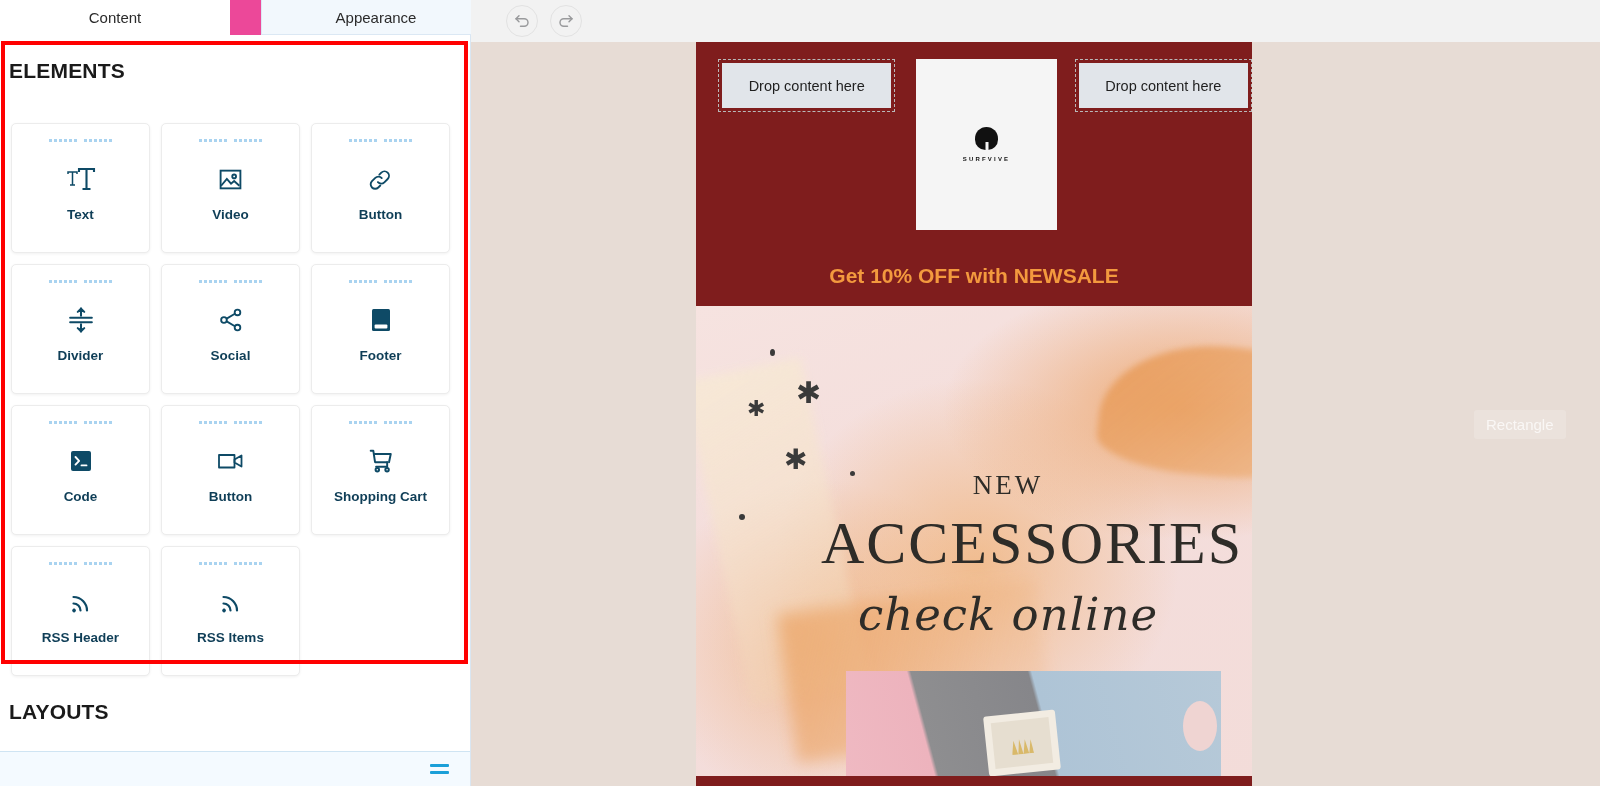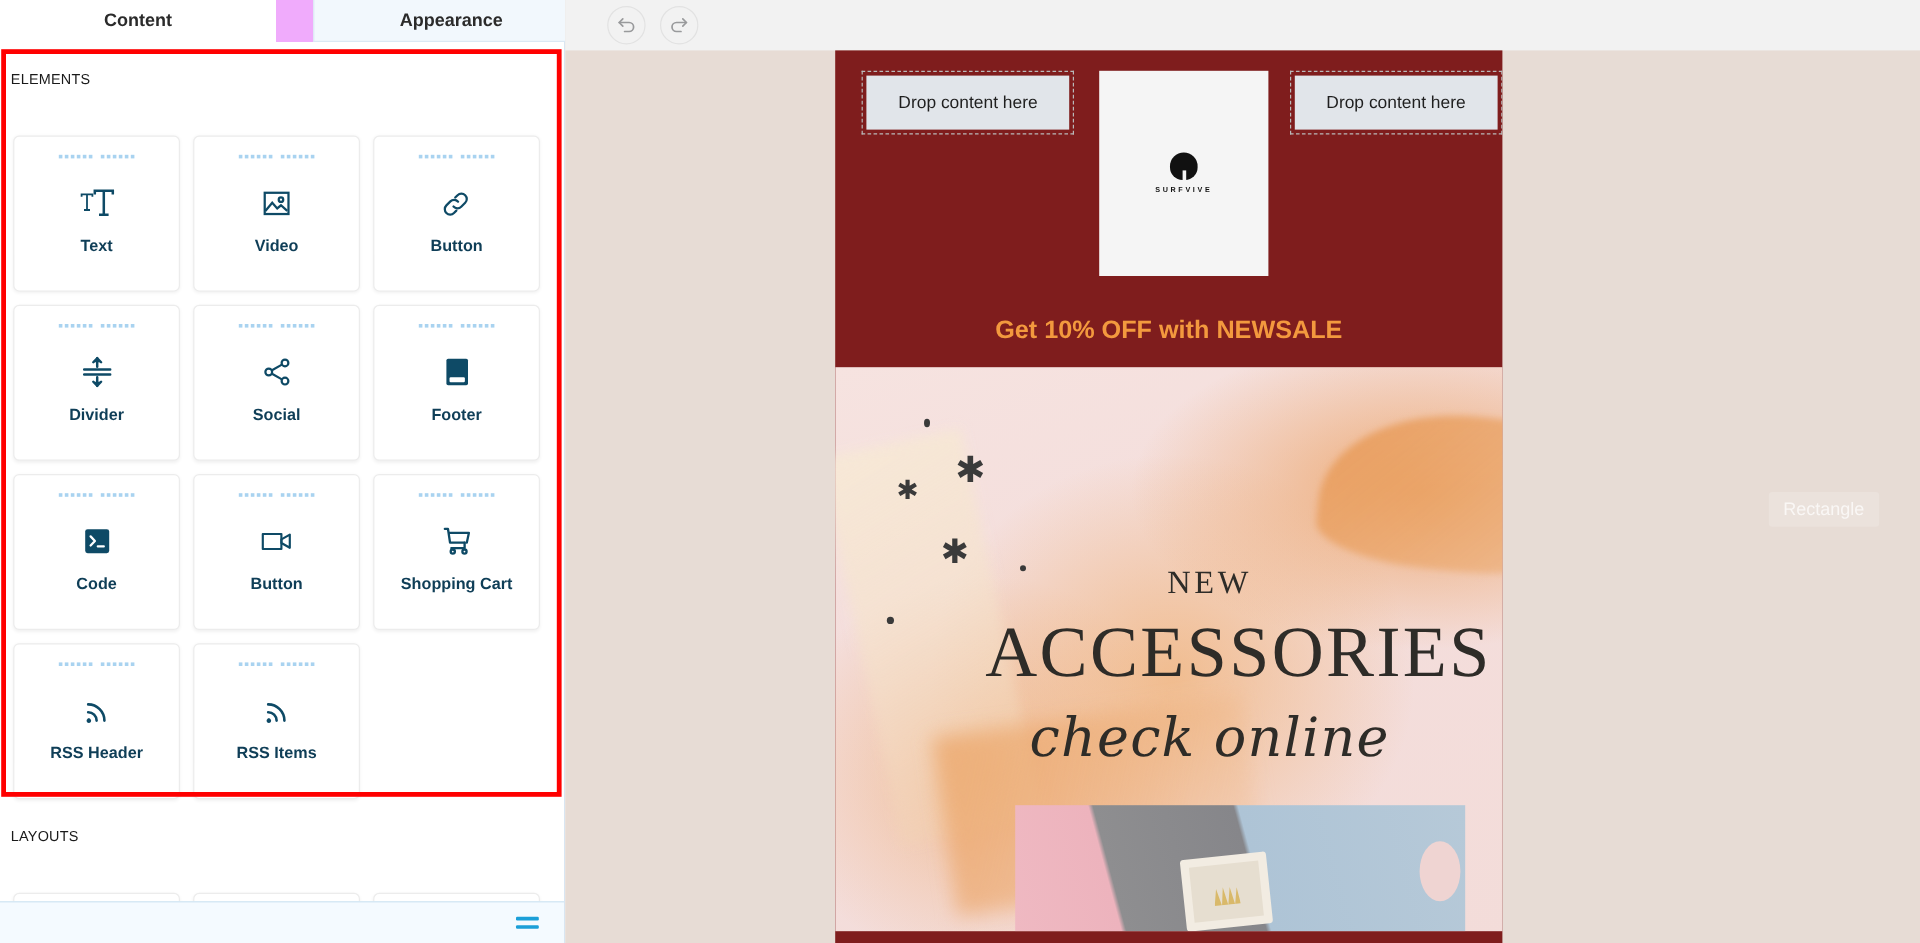--- a/index.html
+++ b/index.html
@@ -13,22 +13,21 @@
 
   
   #left-panel {
     position: absolute; left: 0; top: 0;
     width: 471px; height: 786px;
     background: #ffffff;
     border-right: 1px solid #d9e6f2;
   }
   #tabs {
     display: flex; height: 35px;
-    background: #f0abfc;
-    font-weight: bold;
+    background: #ec4899;
   }
   .tab {
     flex: 0 0 230px;
     height: 35px;
     display: flex; align-items: center; justify-content: center;
     font-size: 15px; color: #2b2b2b;
     cursor: pointer;
     border-bottom: 1px solid transparent;
   }
   .tab.active {
@@ -43,23 +42,24 @@
   }
   #tab-spacer { flex: 1; background: #ffffff; }
 
   #panel-scroll {
     position: absolute; left: 0; top: 35px;
     width: 470px; height: 716px;
     background: #ffffff;
     overflow: hidden;
   }
   .section-title {
-    font-size: 12px; color: #1a1a1a;
+    font-size: 21px; color: #1a1a1a;
     padding: 24px 0 8px 9px;
     letter-spacing: .2px;
+    font-weight: bold;
   }
   .grid {
     display: grid;
     grid-template-columns: repeat(3, 139px);
     gap: 11px;
     padding-left: 11px;
     margin-top: 32px;
   }
   .card {
     position: relative;

